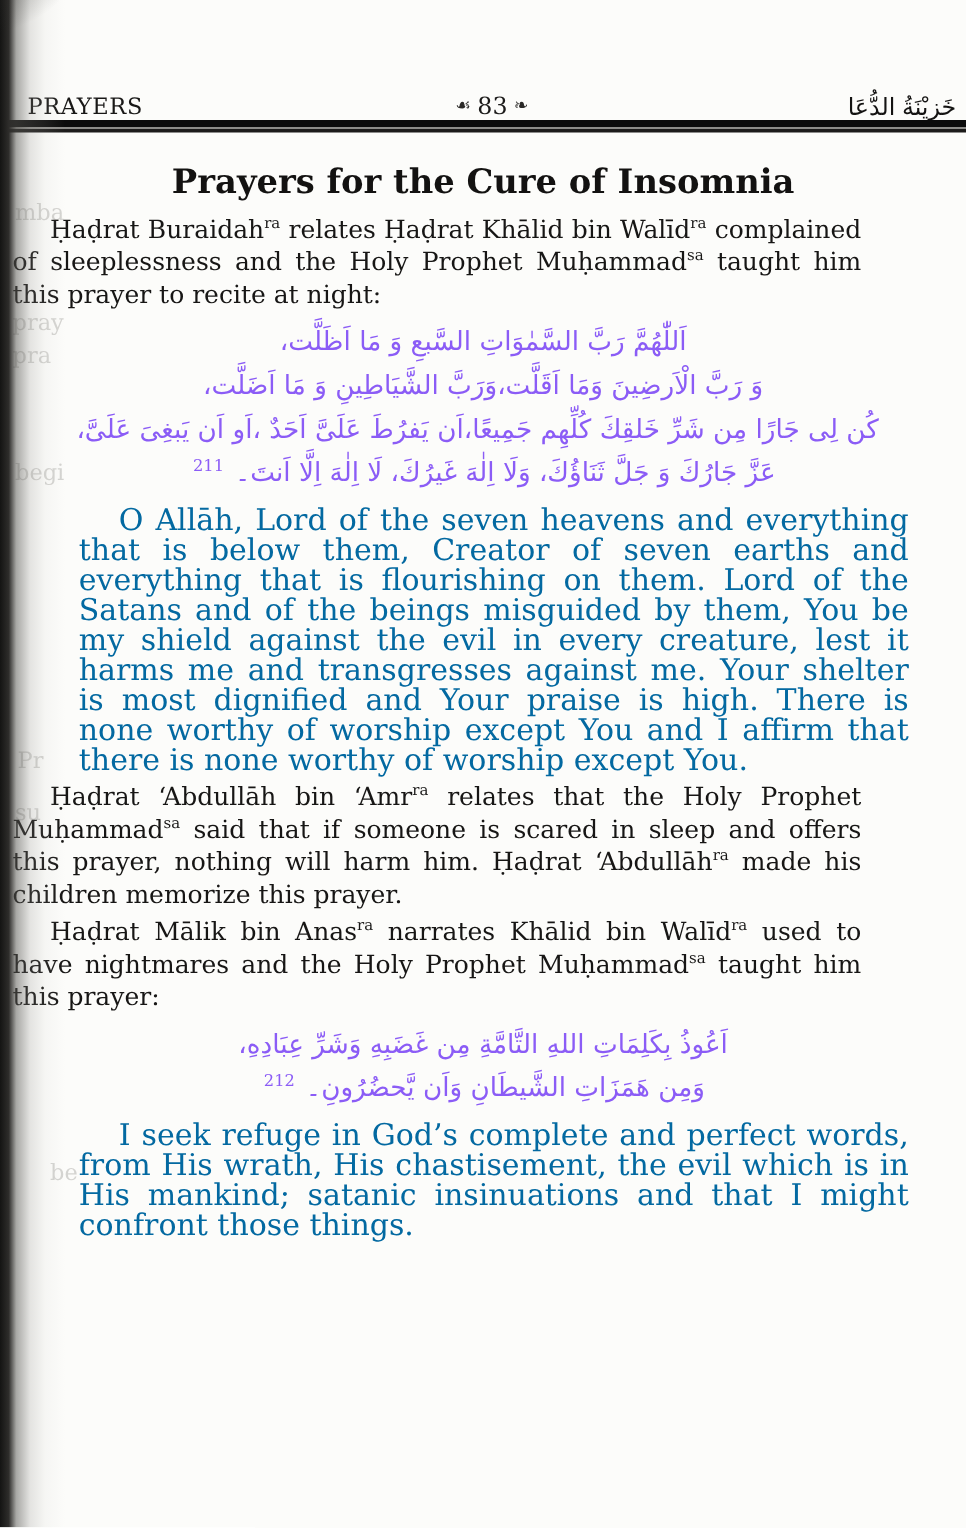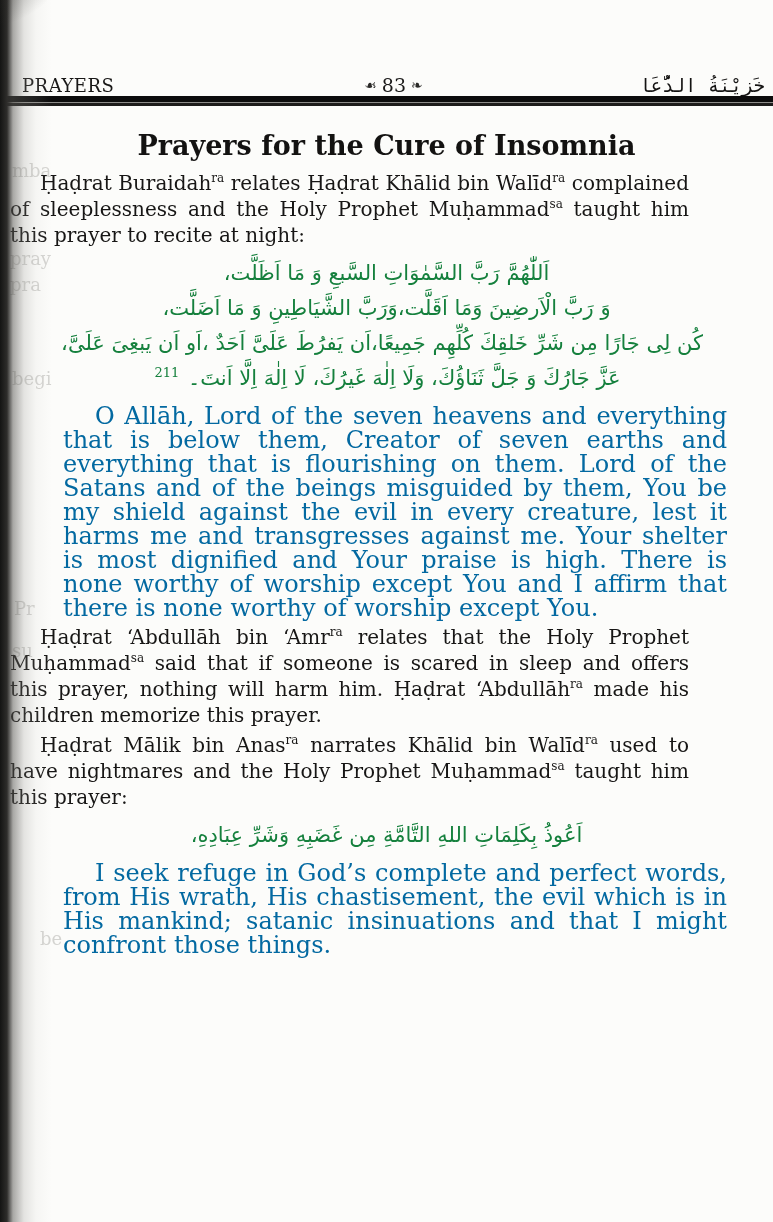--- a/index.html
+++ b/index.html
@@ -58,21 +58,21 @@
     font-size: 19px; color: #1b1a19;
   }
   .runner-center .orn {
     font-size: 14px;
     position: relative; top: -2px;
     padding: 0 5px;
     color: #2a2927;
   }
   .runner-right {
     position: absolute; right: 0; bottom: -2px;
-    font-family: Liberation Mono, monospace;
+    font-family: Liberation Sans, sans-serif;
     font-size: 19px; direction: rtl;
     color: #141312;
   }
   
   .rule {
     position: absolute;
     top: 96px; left: 0; right: 0;
     height: 10px;
     background: linear-gradient(to bottom,
       #0c0c0c 0px, #0c0c0c 6px,
@@ -108,21 +108,21 @@
     line-height: 0;
     letter-spacing: 0;
   }
   .arabic-block {
     margin: 8px 70px 0 70px;
     direction: rtl;
     text-align: center;
     font-family: "DejaVu Sans", sans-serif;
     font-size: 21px;
     line-height: 35px;
-    color: #15803d;
+    color: #8b5cf6;
   }
   .arabic-line { display: block; white-space: nowrap; }
   sup.footnote-ref {
     font-size: 13px;
     font-family: "DejaVu Serif", serif;
     vertical-align: super;
     line-height: 0;
     padding: 0 2px;
   }
   p.translation {
@@ -192,18 +192,19 @@
 
     <p class="translation">O Allāh, Lord of the seven heavens and everything that is below them, Creator of seven earths and everything that is flourishing on them. Lord of the Satans and of the beings misguided by them, You be my shield against the evil in every creature, lest it harms me and transgresses against me. Your shelter is most dignified and Your praise is high. There is none worthy of worship except You and I affirm that there is none worthy of worship except You.</p>
 
 
     <p class="body-para"><span>Ḥaḍrat ‘Abdullāh bin ‘Amr</span><span class="sup-en">ra</span><span> relates that the Holy Prophet Muḥammad</span><span class="sup-en">sa</span><span> said that if someone is scared in sleep and offers this prayer, nothing will harm him. Ḥaḍrat ‘Abdullāh</span><span class="sup-en">ra</span><span> made his children memorize this prayer.</span></p>
 
     <p class="body-para"><span>Ḥaḍrat Mālik bin Anas</span><span class="sup-en">ra</span><span> narrates Khālid bin Walīd</span><span class="sup-en">ra</span><span> used to have nightmares and the Holy Prophet Muḥammad</span><span class="sup-en">sa</span><span> taught him this prayer:</span></p>
 
     <div class="arabic-block">
       <span class="arabic-line">اَعُوذُ بِكَلِمَاتِ اللهِ التَّامَّةِ مِن غَضَبِهِ وَشَرِّ عِبَادِهِ،</span>
+      <span class="arabic-line"><span>وَمِن هَمَزَاتِ الشَّيطَانِ وَاَن يَّحضُرُونِ۔</span> <sup class="footnote-ref">212</sup></span>
     </div>
 
     <p class="translation">I seek refuge in God’s complete and perfect words, from His wrath, His chastisement, the evil which is in His mankind; satanic insinuations and that I might confront those things.</p>
 
   </div>
 </div>
 
 </body></html>

